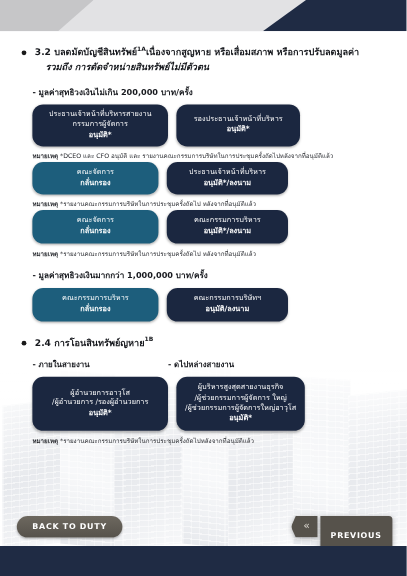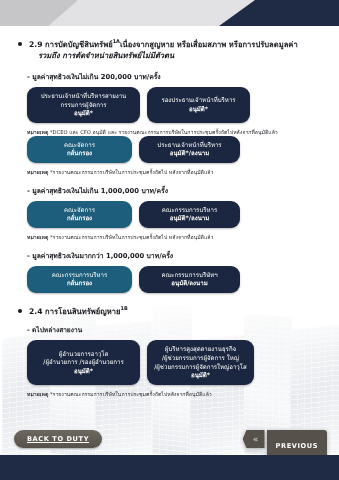--- a/index.html
+++ b/index.html
@@ -108,21 +108,20 @@
   .sublabels .s1{ width:113px; }
 
   
   .btn-back{
     position:absolute; left:14px; bottom:32px;
     width:88px; height:18px; border-radius:9px;
     background:linear-gradient(180deg,#6d685f 0%,#56524b 100%);
     color:#fff; font-size:6.6px; font-weight:bold; letter-spacing:.6px;
     display:flex; align-items:center; justify-content:center;
     box-shadow:0 1px 2px rgba(0,0,0,.3);
-    text-decoration:underline;
   }
   .nav-prev{
     position:absolute; right:12px; bottom:32px;
     display:flex; align-items:stretch; height:18px;
     filter:drop-shadow(0 1px 2px rgba(0,0,0,.3));
   }
   .nav-chev{
     width:22px; background:#56524b; color:#ddd9d2;
     display:flex; align-items:center; justify-content:center;
     font-size:9px; border-radius:3px 0 0 3px;
@@ -159,22 +158,22 @@
   <div class="bld s b6"></div>
   <div class="bld b7"></div>
   <div class="bg-photo-wash"></div>
 </div>
 
 <div class="content">
 
   <div class="bullet-row">
     <div class="bullet-dot"></div>
     <div class="bullet-text">
-      <span>2.9</span>
-      <span>การบัดบัญชีสินทรัพย์</span><span class="sup">1A</span><span>เนื่องจากสูญหาย หรือเสื่อมสภาพ หรือการปรับลดมูลค่า</span>
+      <span>3.2</span>
+      <span>บลดมัดบัญชีสินทรัพย์</span><span class="sup">1A</span><span>เนื่องจากสูญหาย หรือเสื่อมสภาพ หรือการปรับลดมูลค่า</span>
       <span class="l2">รวมถึง การตัดจำหน่ายสินทรัพย์ไม่มีตัวตน</span>
     </div>
   </div>
 
   <div class="amount-label">- มูลค่าสุทธิวงเงินไม่เกิน 200,000 บาท/ครั้ง</div>
   <div class="box-row">
     <div class="chip chip-navy w-a">
       <span>ประธานเจ้าหน้าที่บริหารสายงาน</span>
       <span>กรรมการผู้จัดการ</span>
       <span class="strong">อนุมัติ*</span>
@@ -197,21 +196,20 @@
     <div class="chip chip-navy w-d">
       <span>ประธานเจ้าหน้าที่บริหาร</span>
       <span class="strong">อนุมัติ*/ลงนาม</span>
     </div>
   </div>
   <div class="note">
     <b>หมายเหตุ</b>
     <span>*รายงานคณะกรรมการบริษัทในการประชุมครั้งถัดไป หลังจากที่อนุมัติแล้ว</span>
   </div>
 
-  <div class="amount-label">- มูลค่าสุทธิวงเงินไม่เกิน 1,000,000 บาท/ครั้ง</div>
   <div class="box-row">
     <div class="chip chip-teal w-c">
       <span>คณะจัดการ</span>
       <span class="strong">กลั่นกรอง</span>
     </div>
     <div class="chip chip-navy w-d">
       <span>คณะกรรมการบริหาร</span>
       <span class="strong">อนุมัติ*/ลงนาม</span>
     </div>
   </div>
@@ -234,20 +232,21 @@
 
   <div class="bullet-row">
     <div class="bullet-dot"></div>
     <div class="bullet-text">
       <span>2.4</span>
       <span>การโอนสินทรัพย์ญหาย</span><span class="sup">1B</span>
     </div>
   </div>
 
   <div class="sublabels">
+    <span class="s1">- ภายในสายงาน</span>
     <span>- ดไปหล่างสายงาน</span>
   </div>
 
   <div class="box-row">
     <div class="chip chip-navy w-e">
       <span>ผู้อำนวยการอาวุโส</span>
       <span>/ผู้อำนวยการ /รองผู้อำนวยการ</span>
       <span class="strong">อนุมัติ*</span>
     </div>
     <div class="chip chip-navy w-f">

